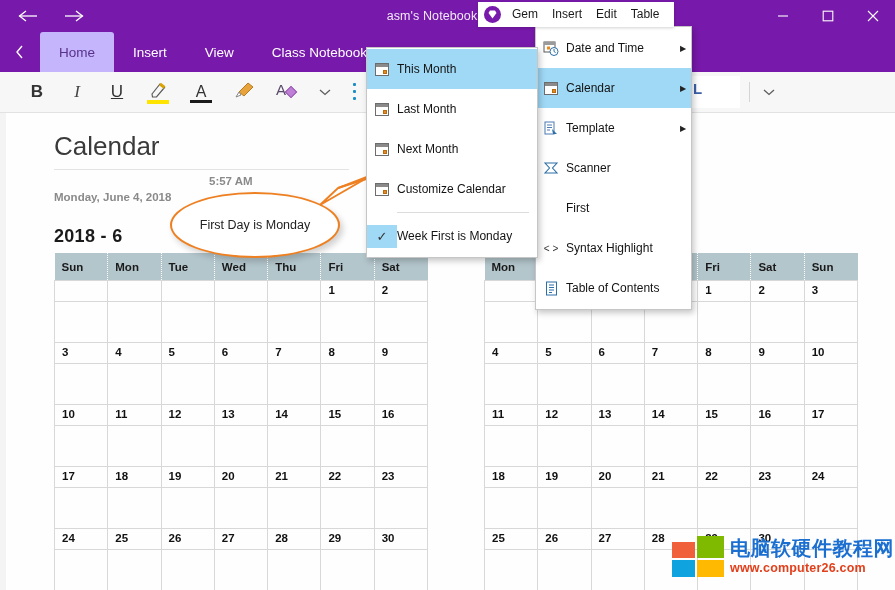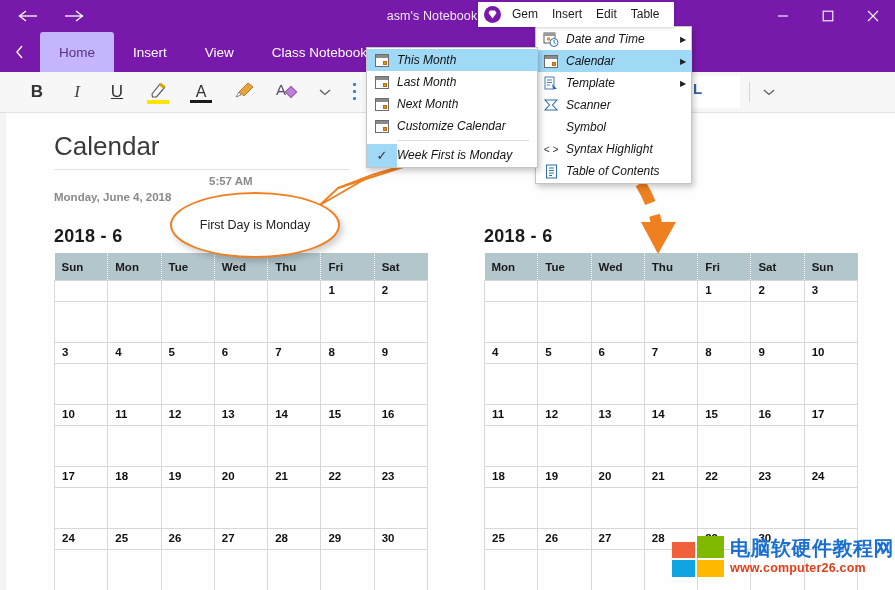--- a/index.html
+++ b/index.html
@@ -125,21 +125,21 @@
   .menu-main{
     position:absolute;left:535px;top:26px;width:155px;background:#ffffff;
     border:1px solid #c6c6c6;box-shadow:2px 3px 6px rgba(0,0,0,.22);
     z-index:35;padding:1px 0;
   }
   .menu-sub{
     position:absolute;left:366px;top:47px;width:170px;background:#ffffff;
     border:1px solid #c6c6c6;box-shadow:2px 3px 6px rgba(0,0,0,.22);
     z-index:36;padding:1px 0;
   }
-  .mi{height:22px;display:flex;align-items:center;position:relative;font-size:12px;color:#131313;padding-left:0;font-style:italic;}
+  .mi{height:40px;display:flex;align-items:center;position:relative;font-size:12px;color:#131313;padding-left:0;}
   .mi.sel{background:#9fd9f6;}
   .mi .ico{width:30px;display:flex;align-items:center;justify-content:center;flex:0 0 30px;}
   .mi .lbl{flex:1;}
   .mi .arr{width:16px;text-align:center;font-size:8px;color:#222;}
   .mi-sep{height:1px;background:#dcdcdc;margin:3px 8px 3px 30px;}
   .chk{color:#333;font-size:13px;}
 
   
   .icn-cal{width:14px;height:13px;border:1px solid #6d6d6d;background:#fff;position:relative;box-sizing:border-box;}
   .icn-cal:before{content:"";position:absolute;left:0;right:0;top:0;height:3px;background:#8a8a8a;}
@@ -571,21 +571,21 @@
         <svg width="16" height="14" viewBox="0 0 16 14">
             <path d="M2 2 H14 L9.5 7 L14 12 H2 L6.5 7 Z" fill="none" stroke="#2d6fa8" stroke-width="1.1"></path>
           </svg>
       </span>
       <span class="lbl">Scanner</span>
       <span class="arr"></span>
     </div>
 
     <div class="mi">
       <span class="ico"></span>
-      <span class="lbl">Symbol</span>
+      <span class="lbl">First</span>
       <span class="arr"></span>
     </div>
 
     <div class="mi">
       <span class="ico" style="font-size:10px;color:#333;">&lt; &gt;</span>
       <span class="lbl">Syntax Highlight</span>
       <span class="arr"></span>
     </div>
 
     <div class="mi">

